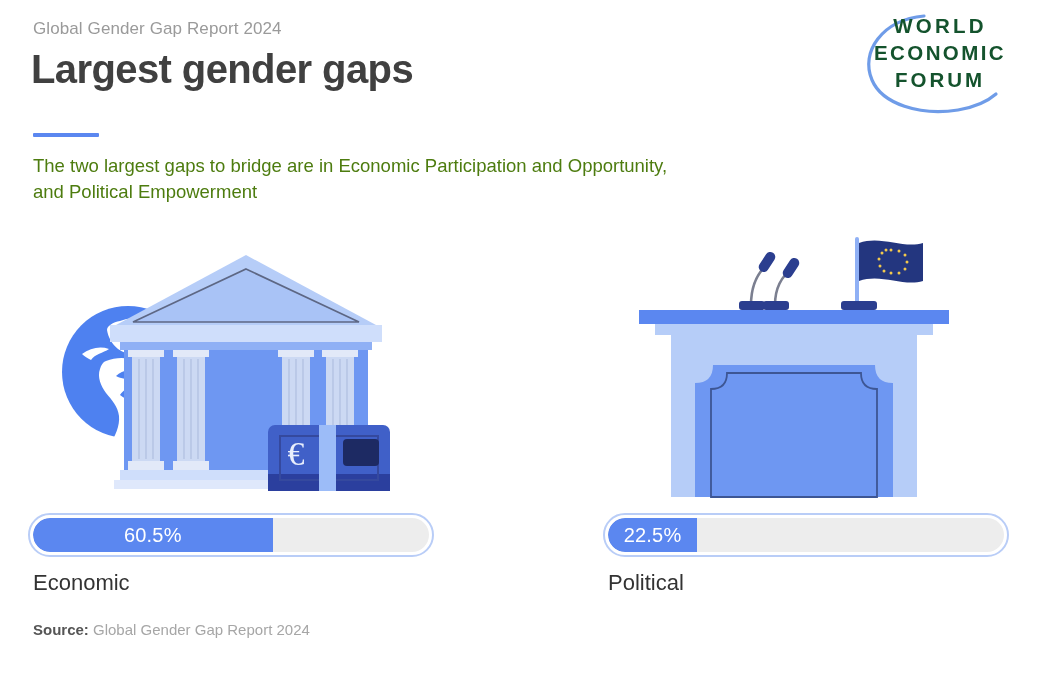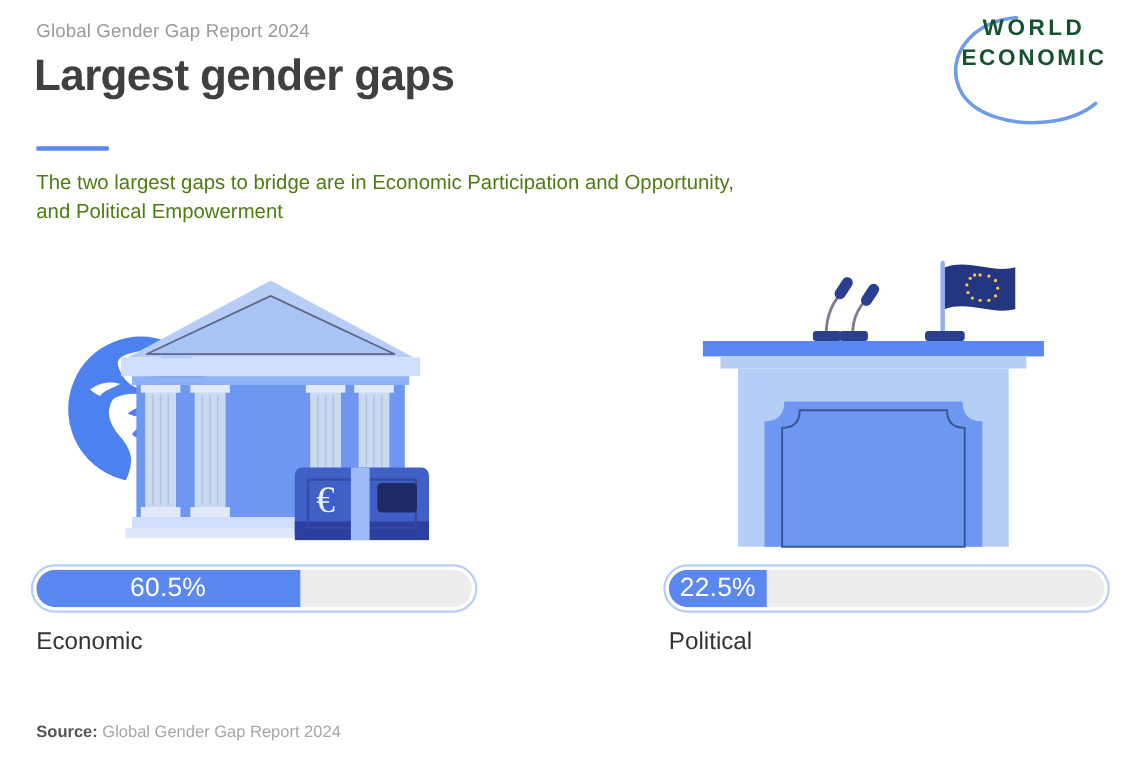--- a/index.html
+++ b/index.html
@@ -129,38 +129,38 @@
     top: 0;
     height: 100%;
     background: #5b87f0;
     border-radius: 19px 0 0 19px;
     display: flex;
     align-items: center;
     justify-content: center;
   }
   .bar-value {
     color: #ffffff;
-    font-size: 24px;
+    font-size: 20px;
     letter-spacing: 0.2px;
     white-space: nowrap;
   }
   .panel-label {
     position: absolute;
     left: 5px;
     top: 345px;
     font-size: 22px;
     color: #333333;
     white-space: nowrap;
   }
 
   
   .source {
     position: absolute;
     left: 33px;
-    top: 657px;
+    top: 621px;
     font-size: 15px;
     color: #a6a6a6;
     white-space: nowrap;
     text-align: center;
   }
   .source b {
     color: #555555;
     font-weight: bold;
   }
 </style>
@@ -174,20 +174,21 @@
   <div class="accent-rule"></div>
   <div class="subtitle">The two largest gaps to bridge are in Economic Participation and Opportunity, and Political Empowerment</div>
 
   <div class="logo">
     <svg width="188" height="112" viewBox="0 0 188 112">
       <path d="M78 10 C 36 14, 14 46, 26 74 C 36 98, 74 110, 112 104 C 130 101, 142 95, 150 88" fill="none" stroke="#6f9ce8" stroke-width="3.2" stroke-linecap="round"></path>
     </svg>
     <div class="logo-text">
       <span class="logo-line l1">WORLD</span>
       <span class="logo-line l2">ECONOMIC</span>
+      <span class="logo-line l3">FORUM</span>
     </div>
   </div>
 
   <div class="panel economic">
 
     <div class="art">
       <svg width="410" height="282" viewBox="0 0 410 282">
 
         <g>
           <circle cx="100" cy="147" r="66" fill="#4e81f0"></circle>

